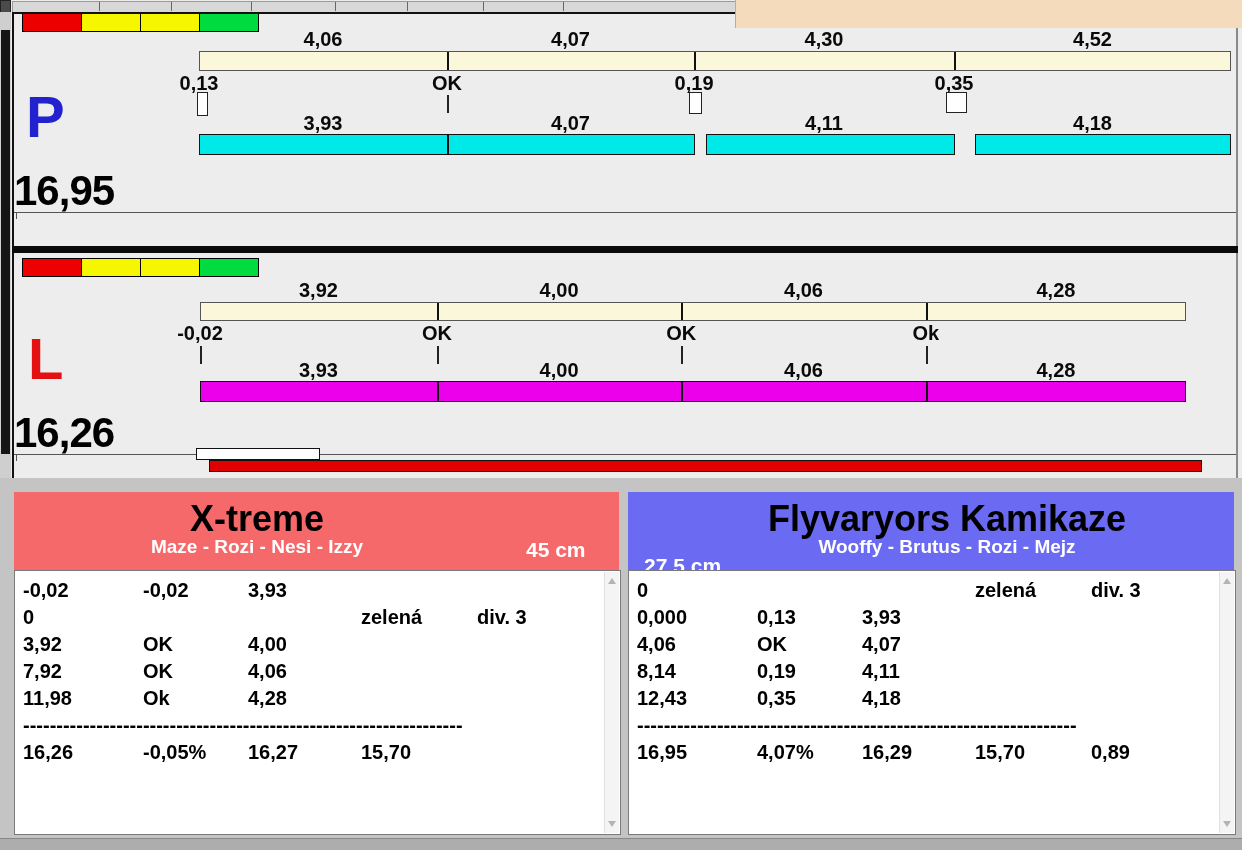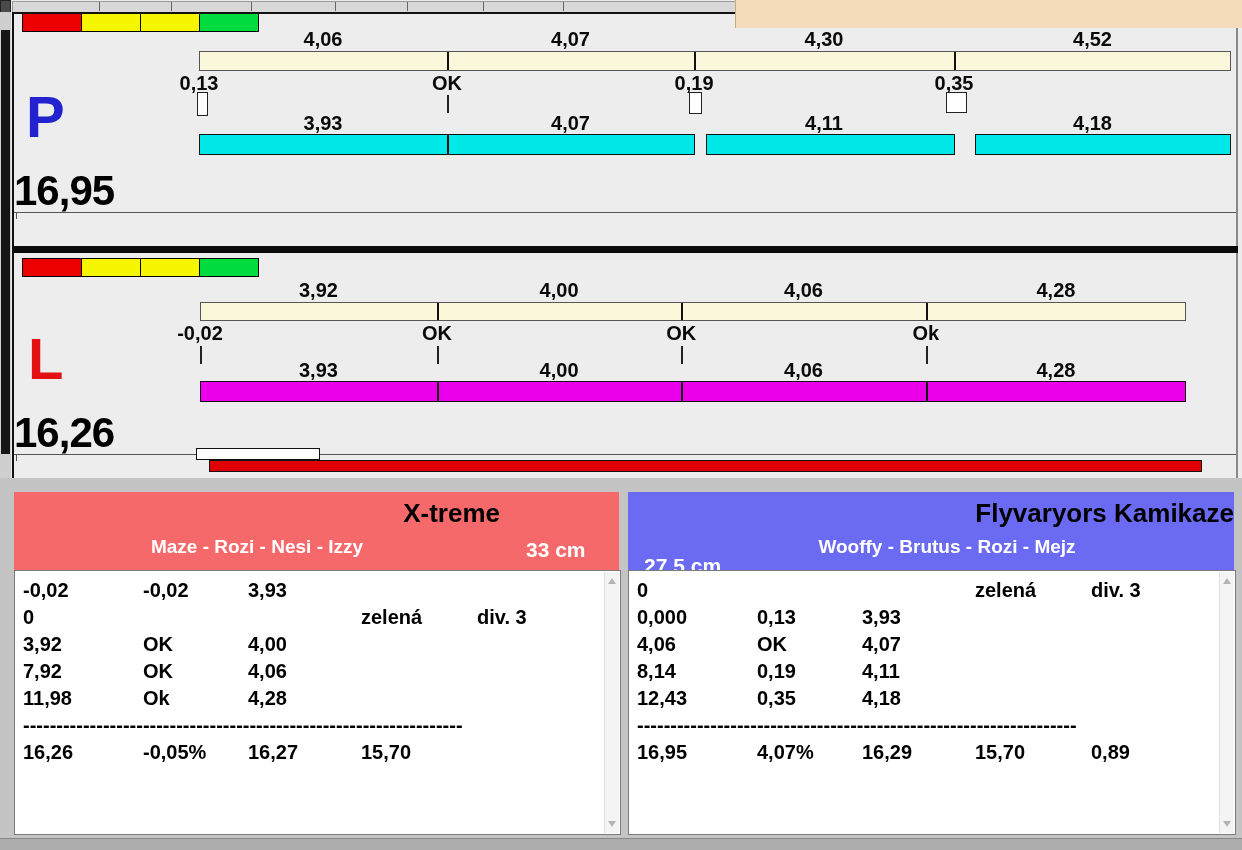--- a/index.html
+++ b/index.html
@@ -4,21 +4,21 @@
 <style>
   html,body{margin:0;padding:0;}
   body{width:1242px;height:850px;position:relative;overflow:hidden;
        background:#ECECEC;font-family:"Liberation Sans",sans-serif;}
   #screen{position:absolute;left:0;top:0;width:1242px;height:850px;}
   .abs{position:absolute;}
   .num20{font-size:20px;font-weight:bold;color:#0A0A0A;text-align:center;white-space:nowrap;}
   .lane-letter{font-size:58px;font-weight:bold;line-height:1;}
   .lane-total{font-size:42px;font-weight:bold;color:#000;letter-spacing:-1px;line-height:1;}
   .hdr{overflow:hidden;}
-  .team-name{font-size:26px;font-weight:bold;color:#000;text-align:right;white-space:nowrap;}
+  .team-name{font-size:36px;font-weight:bold;color:#000;text-align:center;white-space:nowrap;}
   .team-dogs{font-size:19px;font-weight:bold;color:#FFF;text-align:center;white-space:nowrap;}
   .team-height{font-size:21px;font-weight:bold;color:#FFF;white-space:nowrap;}
   .ts-box{background:#FFF;border:1px solid #555;font-size:23px;color:#000;
           text-align:center;line-height:35px;z-index:30;}
   .panel{background:#FFF;border:1px solid #7A7A7A;}
   .cell{position:absolute;font-size:20px;font-weight:bold;color:#000;white-space:nowrap;}
   .sep-line{position:absolute;font-size:20px;font-weight:bold;color:#000;white-space:nowrap;letter-spacing:0;}
   .sbar{position:absolute;right:1px;top:1px;bottom:1px;width:14px;background:#F4F4F4;border-left:1px solid #E0E0E0;}
   .tri-up{position:absolute;left:3px;top:6px;width:0;height:0;
           border-left:4px solid transparent;border-right:4px solid transparent;border-bottom:6px solid #B3B3B3;}
@@ -62,21 +62,21 @@
   <div class="abs" id="progress-red" style="left: 209px; top: 460px; width: 991px; height: 10px; border: 1px solid rgb(17, 17, 17); z-index: 17; background: rgb(224, 0, 0);"></div>
 
   
   <div class="abs" style="left:0;top:478px;width:1242px;height:372px;background:#C4C4C4;"></div>
   <div class="abs" style="left:0;top:838px;width:1242px;height:12px;background:#ADADAD;border-top:1px solid #888;"></div>
 
   
   <div class="abs hdr" id="hdr-left" style="left: 14px; top: 492px; width: 605px; height: 78px; background: rgb(245, 105, 107);">
     <div class="abs team-name" style="left:0;top:6px;width:486px;">X-treme</div>
     <div class="abs team-dogs" style="left:0;top:44px;width:486px;">Maze - Rozi - Nesi - Izzy</div>
-    <div class="abs team-height" style="left:512px;top:46px;">33 cm</div>
+    <div class="abs team-height" style="left:512px;top:46px;">45 cm</div>
   </div>
   <div class="abs hdr" id="hdr-right" style="left: 628px; top: 492px; width: 606px; height: 78px; background: rgb(106, 106, 242);">
     <div class="abs team-dogs" style="left:32px;top:44px;width:574px;">Wooffy - Brutus - Rozi - Mejz</div>
     <div class="abs team-name" style="left:32px;top:6px;width:574px;">Flyvaryors Kamikaze</div>
     <div class="abs team-height" style="left:16px;top:62px;">27,5 cm</div>
   </div>
 
   
 
   

